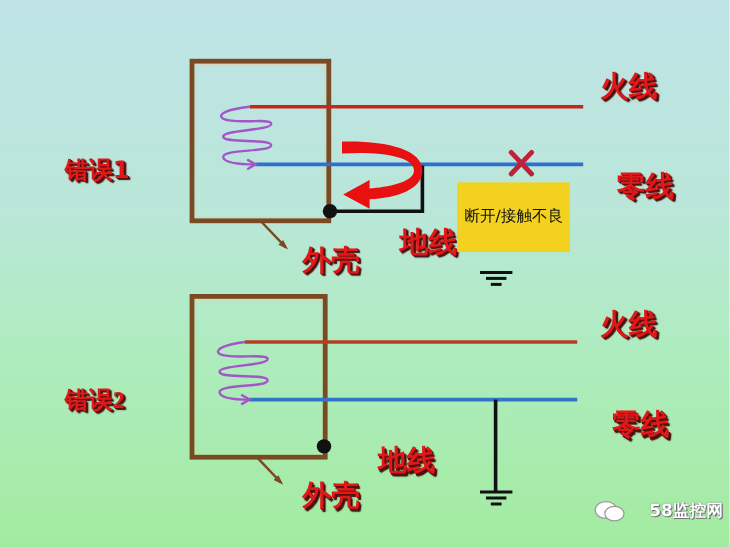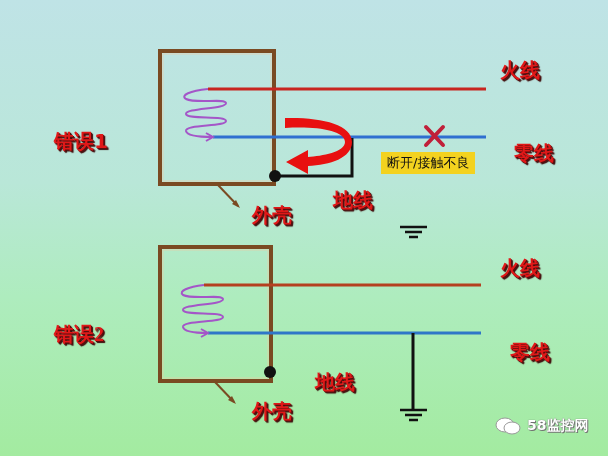--- a/index.html
+++ b/index.html
@@ -8,30 +8,30 @@
     position:relative; width:608px; height:456px;
     background: linear-gradient(180deg, #bfe3e6 0%, #b9e7d8 40%, #aeecbe 65%, #a3eba0 100%);
   }
   svg.diagram { position:absolute; left:0; top:0; }
   .lbl {
     position:absolute; font-weight:bold; color:#e01818;
     text-shadow: 1px 1px 0 #5a0d0d, 2px 2px 1px #3a0a0a;
     white-space:nowrap; line-height:1;
   }
   .lbl.big { font-size:20px; }
-  .lbl.mid { font-size:20px; }
+  .lbl.mid { font-size:24px; }
   .lbl.ul { text-decoration-color:#7a1010; }
   .note {
     position:absolute; background:#f3d21f; color:#111; font-size:13px;
-    padding:3px 6px; line-height:1.2; white-space:nowrap;
+    padding:21px 6px; line-height:1.2; white-space:nowrap;
   }
   .wm {
     position:absolute; color:#ffffff; font-size:14px; font-weight:bold;
     text-shadow: 0 0 1px #555, 1px 1px 0 #777; white-space:nowrap;
-    display:flex; align-items:flex-end; gap:6px;
+    display:flex; align-items:flex-end; gap:20px;
   }
   .wm .bubble { width:26px; height:18px; position:relative; }
 </style>
 </head>
 <body>
 
 <div class="canvas">
 
   <svg class="diagram" width="608" height="456" viewBox="0 0 608 456">
 

